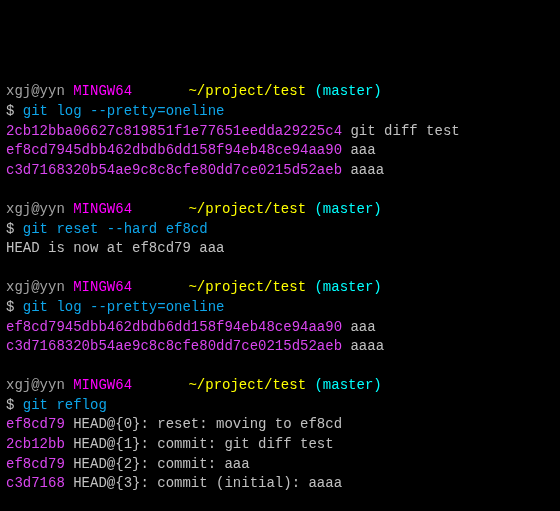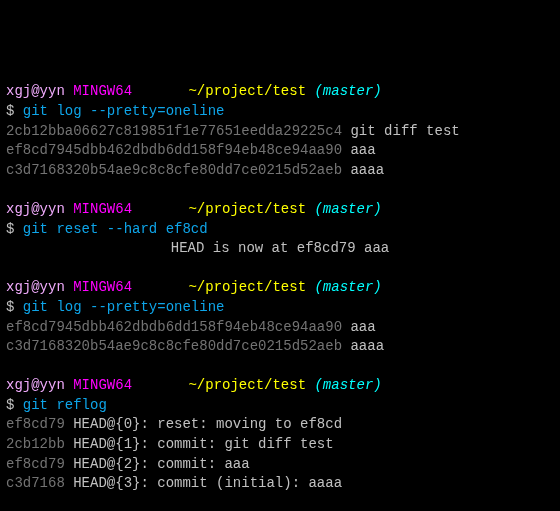--- a/index.html
+++ b/index.html
@@ -9,28 +9,28 @@
     font-size: 14px;
     line-height: 1.4;
     color: #c0c0c0;
     padding: 4px 6px;
     width: 560px;
     height: 511px;
     overflow: hidden;
     white-space: pre;
   }
   .line { white-space: pre; }
-  .user { color: #f0abfc; }
+  .user { color: #a3a3a3; }
   .host { color: #ff00ff; margin-top: 20px; }
   .path { color: #ffff00; margin-left: 48px; }
-  .branch { color: #00ffff; font-style: italic; }
+  .branch { color: #00ffff; }
   .prompt { color: #c0c0c0; }
   .cmd { color: #0ea5e9; }
-  .hash { color: #737373; text-align: center; }
-  .txt { color: #c0c0c0; text-align: center; }
+  .hash { color: #d946ef; text-align: center; }
+  .txt { color: #c0c0c0; }
 </style>
 </head>
 <body>
 
 
 
 <div id="term"><div class="line"><span class="user">xgj@yyn</span> <span class="host">MINGW64</span> <span class="path">~/project/test</span> <span class="branch">(master)</span></div><div class="line"><span class="prompt">$</span> <span class="cmd">git log --pretty=oneline</span></div><div class="line"><span class="hash">2cb12bba06627c819851f1e77651eedda29225c4</span> <span class="txt">git diff test</span></div><div class="line"><span class="hash">ef8cd7945dbb462dbdb6dd158f94eb48ce94aa90</span> <span class="txt">aaa</span></div><div class="line"><span class="hash">c3d7168320b54ae9c8c8cfe80dd7ce0215d52aeb</span> <span class="txt">aaaa</span></div><div class="line">&nbsp;</div><div class="line"><span class="user">xgj@yyn</span> <span class="host">MINGW64</span> <span class="path">~/project/test</span> <span class="branch">(master)</span></div><div class="line"><span class="prompt">$</span> <span class="cmd">git reset --hard ef8cd</span></div><div class="line txt">HEAD is now at ef8cd79 aaa</div><div class="line">&nbsp;</div><div class="line"><span class="user">xgj@yyn</span> <span class="host">MINGW64</span> <span class="path">~/project/test</span> <span class="branch">(master)</span></div><div class="line"><span class="prompt">$</span> <span class="cmd">git log --pretty=oneline</span></div><div class="line"><span class="hash">ef8cd7945dbb462dbdb6dd158f94eb48ce94aa90</span> <span class="txt">aaa</span></div><div class="line"><span class="hash">c3d7168320b54ae9c8c8cfe80dd7ce0215d52aeb</span> <span class="txt">aaaa</span></div><div class="line">&nbsp;</div><div class="line"><span class="user">xgj@yyn</span> <span class="host">MINGW64</span> <span class="path">~/project/test</span> <span class="branch">(master)</span></div><div class="line"><span class="prompt">$</span> <span class="cmd">git reflog</span></div><div class="line"><span class="hash">ef8cd79</span> <span class="txt">HEAD@{0}: reset: moving to ef8cd</span></div><div class="line"><span class="hash">2cb12bb</span> <span class="txt">HEAD@{1}: commit: git diff test</span></div><div class="line"><span class="hash">ef8cd79</span> <span class="txt">HEAD@{2}: commit: aaa</span></div><div class="line"><span class="hash">c3d7168</span> <span class="txt">HEAD@{3}: commit (initial): aaaa</span></div><div class="line">&nbsp;</div></div>
 
 
 

